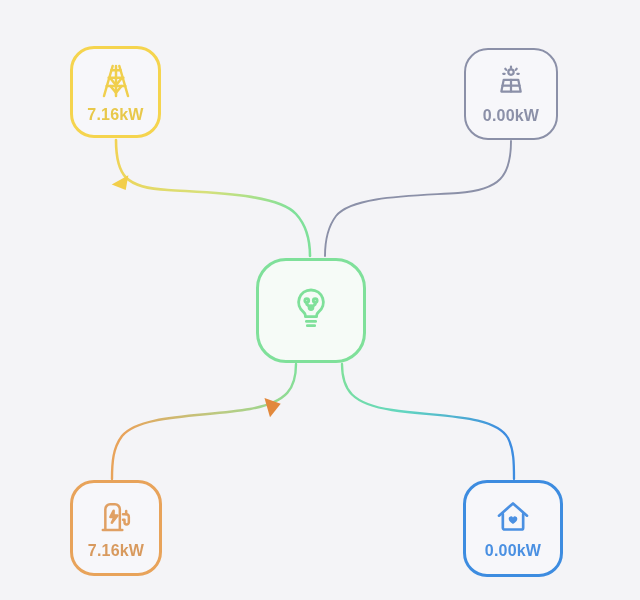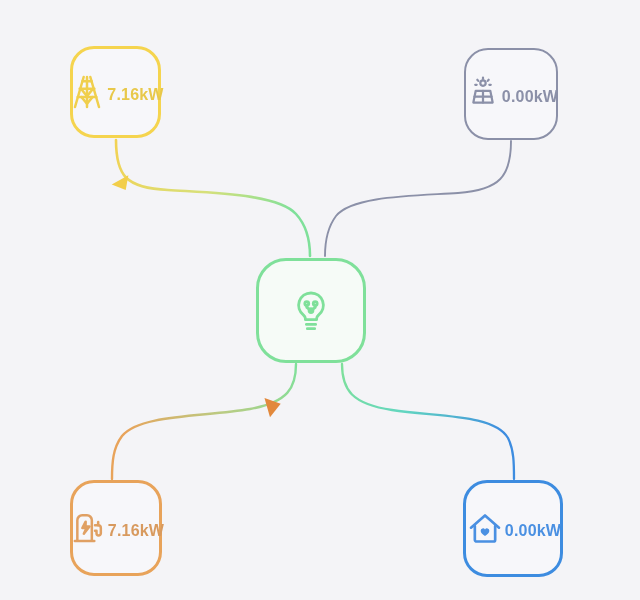--- a/index.html
+++ b/index.html
@@ -11,21 +11,21 @@
   }
   #canvas{position:relative;width:640px;height:600px;}
   #links{position:absolute;left:0;top:0;width:640px;height:600px;}
 
   .node{
     position:absolute;
     box-sizing:border-box;
     background:#f7f7fa;
     border-style:solid;
     display:flex;
-    flex-direction:row;
+    flex-direction:column;
     align-items:center;
     justify-content:center;
     border-radius:24px;
   }
   .node .glyph{display:block;line-height:0;}
   .node .value{
     font-size:16px;
     font-weight:bold;
     letter-spacing:.2px;
     margin-top:5px;

